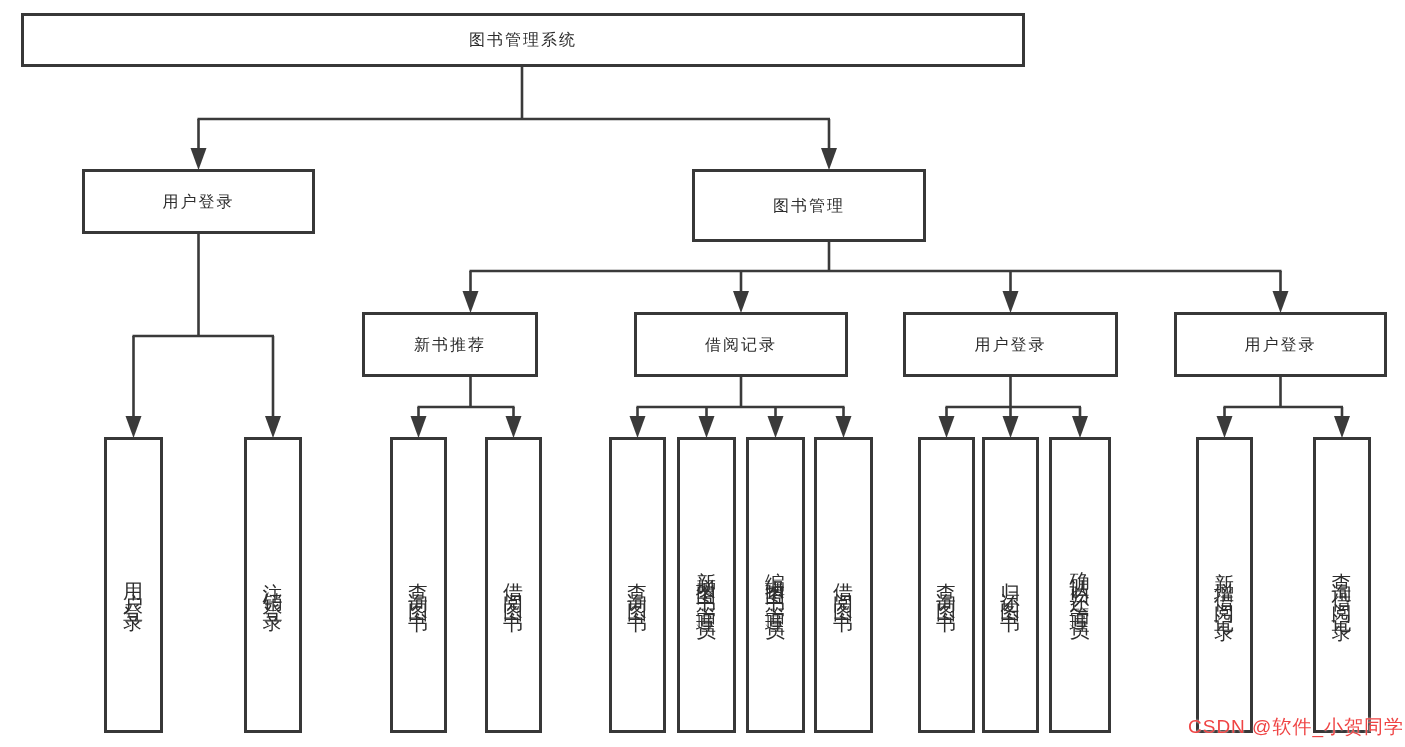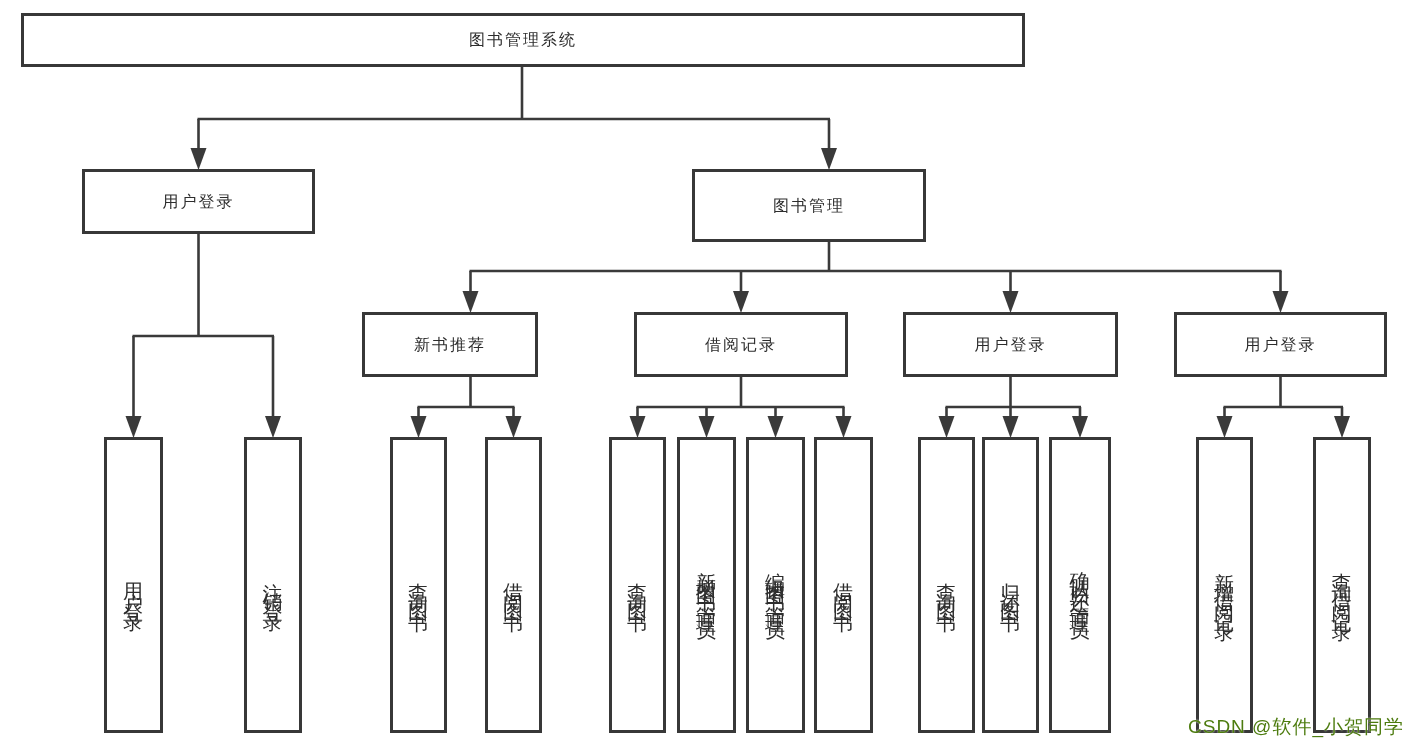--- a/index.html
+++ b/index.html
@@ -33,21 +33,21 @@
     line-height: 1;
     padding-top: 4px;
   }
   .v.long { letter-spacing: 7px; }
   .watermark {
     position: absolute;
     left: 1188px;
     top: 714px;
     z-index: 3;
     font-size: 19px;
-    color: #4d7c0f;
+    color: #ef4444;
     letter-spacing: 1px;
     white-space: nowrap;
     text-shadow: 0 0 2px #ffffff;
   }
 </style>
 </head>
 <body>
 
 <div class="canvas">
 

